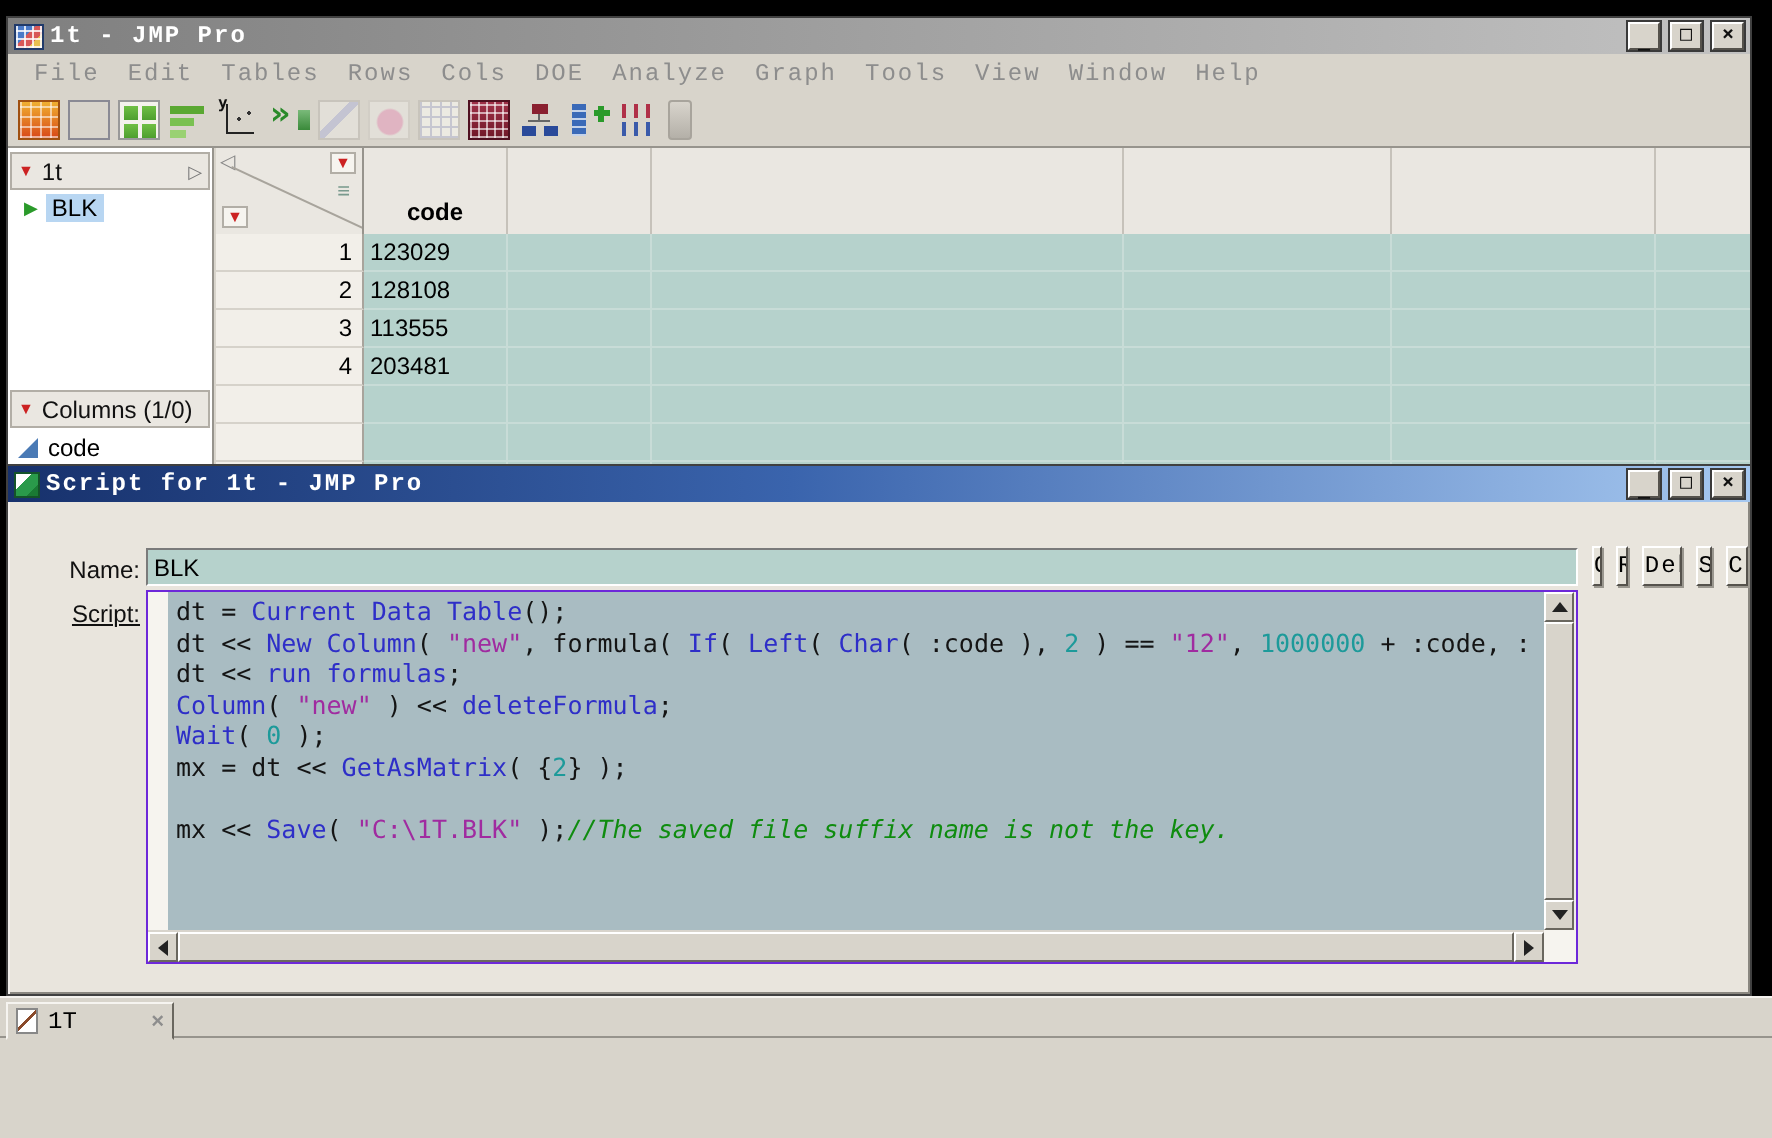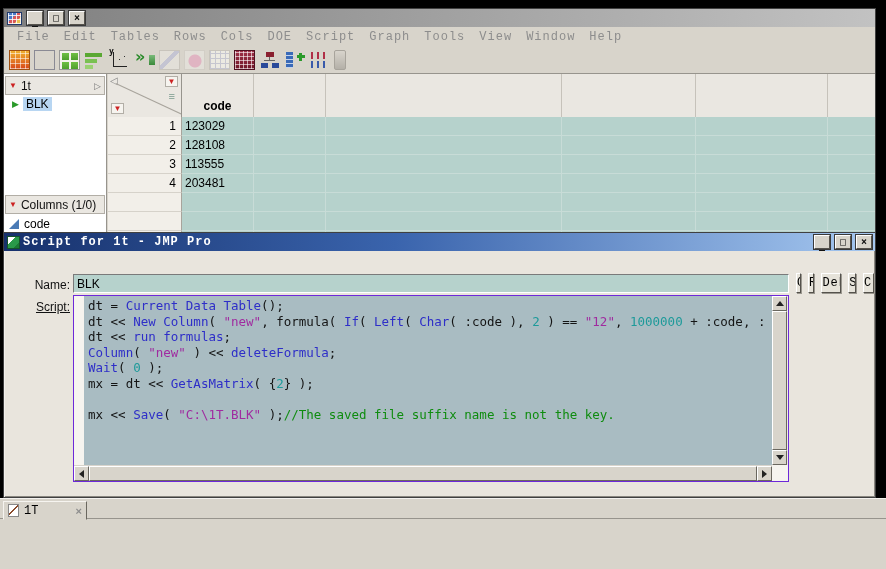--- a/index.html
+++ b/index.html
@@ -130,21 +130,21 @@
   .script-label{left:8px;top:67px;text-decoration:underline;}
   .name-input{position:absolute;left:69px;top:41px;width:716px;height:19px;background:var(--cell-teal,#b6d2cc);
               border:1px solid;border-color:#7a7a7a #fff #fff #7a7a7a;font:12px "Liberation Sans",sans-serif;
               color:#000;padding:1px 3px;outline:none;}
   .script-box{position:absolute;left:69px;top:62px;width:716px;height:187px;border:1px solid #6d28d9;background:#f6f4ef;}
   .gutter{position:absolute;left:0;top:0;bottom:16px;width:10px;background:#f6f4ef;}
   .code-area{position:absolute;left:10px;top:0;right:16px;bottom:16px;background:var(--selection-blue-gray,#a9bcc2);
              overflow:hidden;padding:2px 0 0 4px;cursor:text;}
   .code-line{font:12.5px "DejaVu Sans Mono",monospace;line-height:15.5px;white-space:pre;color:#141414;}
   .tok-p{color:#141414;} .tok-f{color:var(--keyword-blue,#2e2ec8);} .tok-s{color:var(--string-purple,#a02ba0);}
-  .tok-n{color:var(--number-teal,#1d9a9a);} .tok-cm{color:var(--comment-green,#0f8c0f);}
+  .tok-n{color:var(--number-teal,#1d9a9a);} .tok-cm{color:var(--comment-green,#0f8c0f);font-style:italic;}
 
   .vscroll{position:absolute;right:0;top:0;bottom:16px;width:16px;background:#efede8;}
   .hscroll{position:absolute;left:0;right:16px;bottom:0;height:16px;background:#efede8;border-top:1px solid #d8d4cc;}
   .scroll-btn{position:absolute;width:15px;height:15px;background:#d8d4cb;border:1px solid;
               border-color:#fff #6a675f #6a675f #fff;display:flex;align-items:center;justify-content:center;}
   .vscroll .up{left:0;top:0;} .vscroll .down{left:0;bottom:0;}
   .hscroll .left{left:0;top:0;} .hscroll .right{right:0;top:0;}
   .vthumb{position:absolute;left:0;top:15px;width:15px;bottom:15px;background:#d8d4cb;
           border:1px solid;border-color:#fff #6a675f #6a675f #fff;}
   .hthumb{position:absolute;left:15px;right:15px;top:0;height:15px;background:#d8d4cb;
@@ -179,38 +179,39 @@
   .eol-arrow{color:var(--arrow-blue,#2f7fe0);letter-spacing:0;}
 </style>
 </head>
 <body>
 
 <div class="canvas">
 
   <div class="win main-win">
     <div class="titlebar inactive">
       <div class="jmp-app-icon"></div>
+      <span class="title-text">1t - JMP Pro</span>
       <span class="win-btn minb">
           <span>_</span>
         </span>
       <span class="win-btn">
           <span>□</span>
         </span>
       <span class="win-btn">
           <span>×</span>
         </span>
     </div>
     <div class="menubar">
         <span class="menu-item">File</span>
         <span class="menu-item">Edit</span>
         <span class="menu-item">Tables</span>
         <span class="menu-item">Rows</span>
         <span class="menu-item">Cols</span>
         <span class="menu-item">DOE</span>
-        <span class="menu-item">Script</span>
+        <span class="menu-item">Analyze</span>
         <span class="menu-item">Graph</span>
         <span class="menu-item">Tools</span>
         <span class="menu-item">View</span>
         <span class="menu-item">Window</span>
         <span class="menu-item">Help</span>
       </div>
     <div class="toolbar">
         <div class="tbicon new-data-table-icon"></div>
         <div class="tbicon open-database-icon"></div>
         <div class="tbicon journal-icon"></div>

